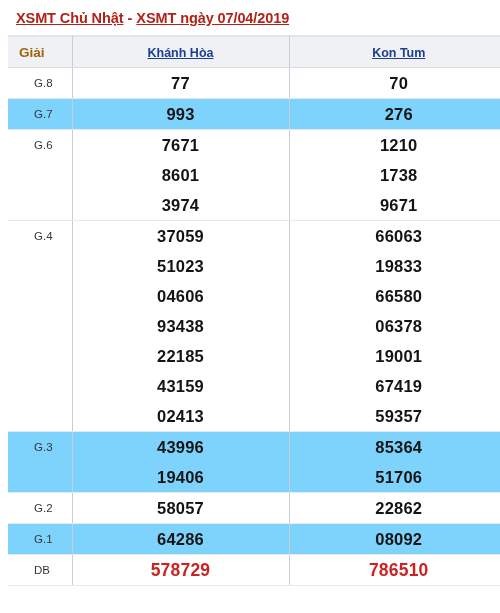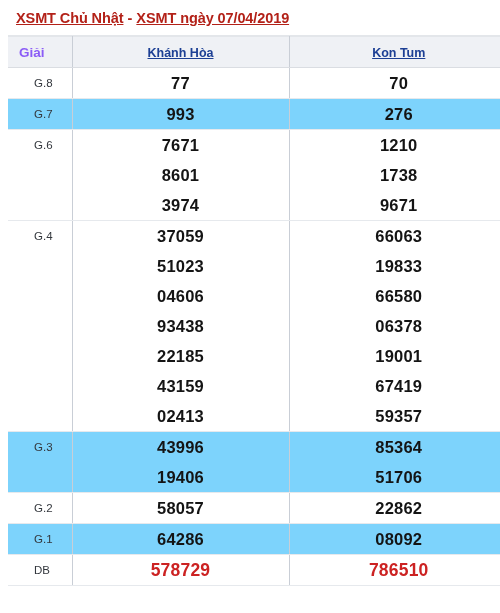--- a/index.html
+++ b/index.html
@@ -62,21 +62,21 @@
     background: #eff1f5;
     border-top: 1px solid #e3e6ea;
     border-bottom: 1px solid #dadde2;
     height: 30px;
     padding: 0;
     vertical-align: middle;
   }
   thead th.prize-head {
     font-size: 13.5px;
     font-weight: bold;
-    color: #8b5cf6;
+    color: #a16207;
     text-align: left;
     padding-left: 11px;
     border-right: 1px solid #c9ced6;
   }
   thead th.prov-head {
     text-align: center;
   }
   thead th.prov-head.divider {
     border-right: 1px solid #c9ced6;
   }

